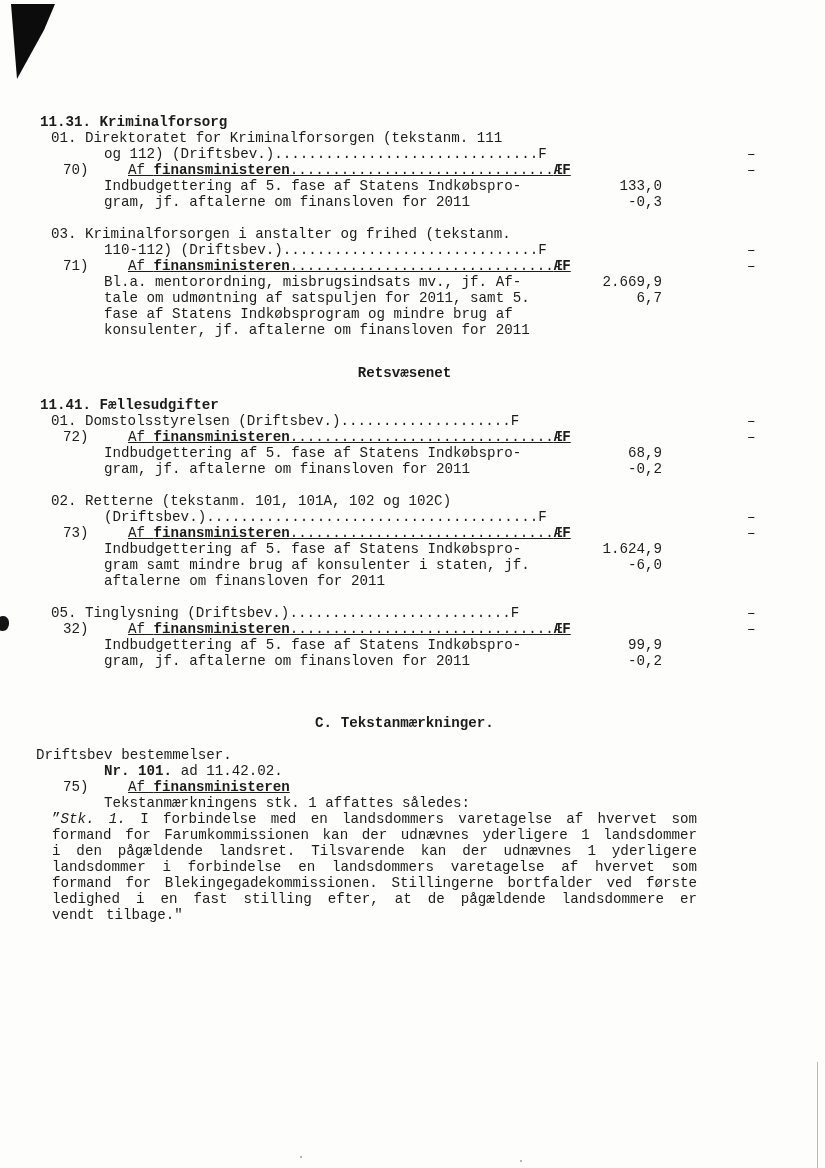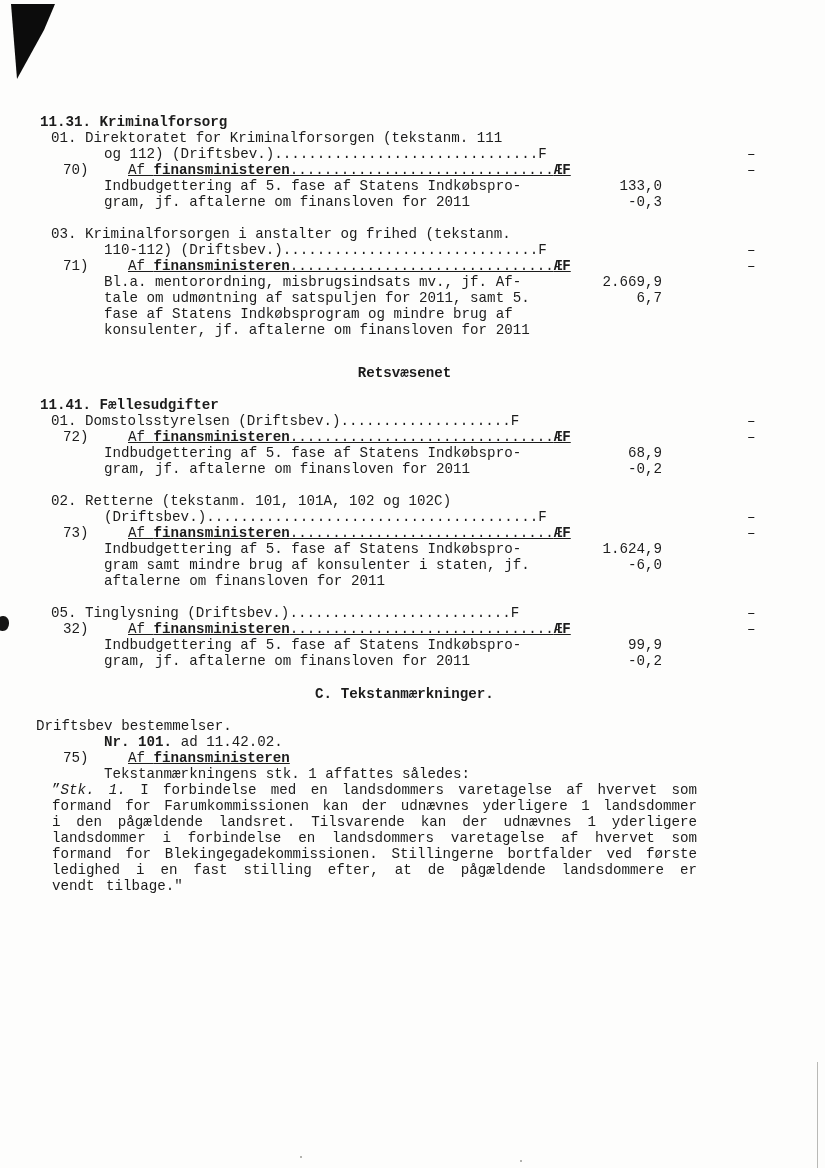--- a/index.html
+++ b/index.html
@@ -24,21 +24,21 @@
   .ind-item { padding-left:51px; }
   .ind-cont { padding-left:104px; }
   .rownum  { position:absolute; left:63px; top:0; }
   .rowbody { margin-left:128px; display:inline-block;text-decoration:underline; }
   .amount { position:absolute; top:12px; left:576px; width:86px; text-align:right;margin-top:20px; }
   .dash   { position:absolute; top:0; left:747px; }
   .center { text-align:center; padding-right:16px; font-weight:bold; }
   b { font-weight:bold; }
   .mt16 { margin-top:16px; }
   .mt27 { margin-top:27px; }
-  .mt31 { margin-top:17px; }
+  .mt31 { margin-top:46px; }
   .para {
     margin-left:52px; width:645px;
     line-height:16px; text-align:justify;
     word-spacing:3px; white-space:normal;
   }
   .para i { font-style:italic; }
 </style>
 </head>
 <body>
 

